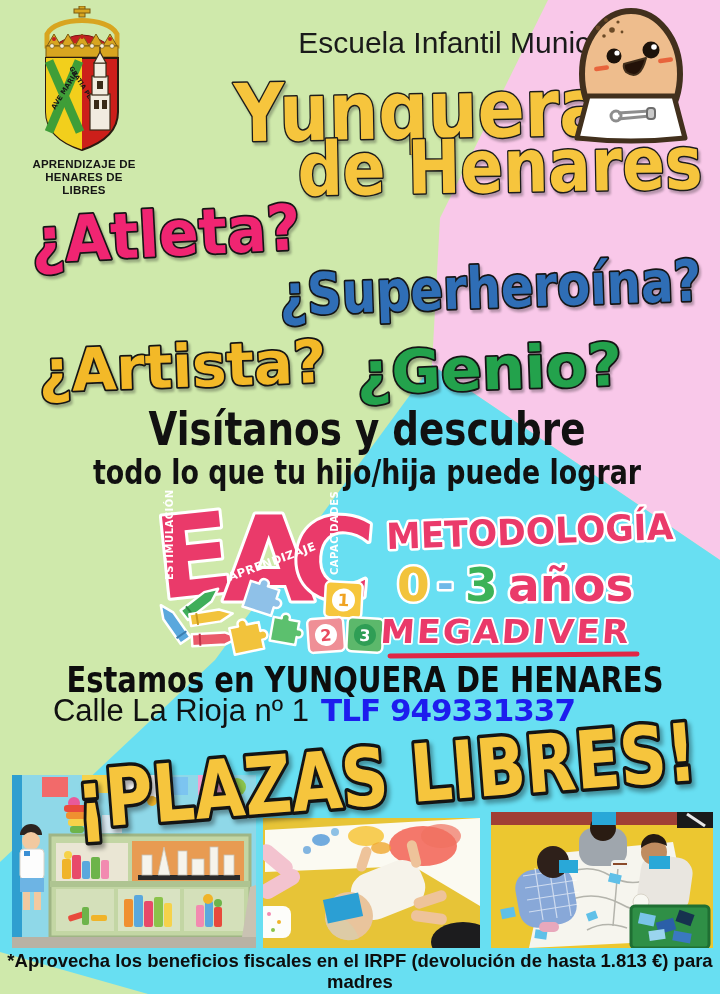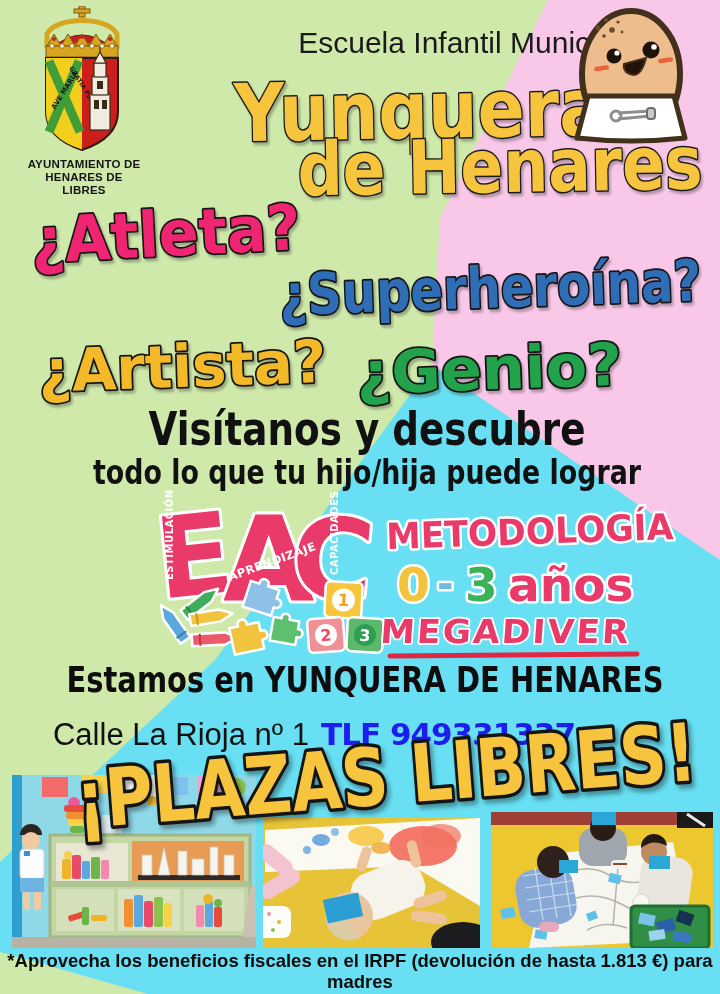--- a/index.html
+++ b/index.html
@@ -58,21 +58,21 @@
         <rect x="72" y="57" width="12" height="14" fill="#f2ece0" stroke="#3a2a18" stroke-width="1.2"></rect>
         <polygon points="72,57 78,46 84,57" fill="#f2ece0" stroke="#3a2a18" stroke-width="1.2"></polygon>
         <rect x="75" y="75" width="6" height="8" fill="#3a2a18"></rect>
         <rect x="72" y="94" width="5" height="9" fill="#3a2a18"></rect>
         <rect x="80" y="94" width="5" height="9" fill="#3a2a18"></rect>
         <line x1="78" y1="46" x2="78" y2="41" stroke="#3a2a18" stroke-width="1.2"></line>
       </g>
     </g>
   </svg>
   <div class="abs org-text" style="left:10px;top:158px;width:148px;z-index:3">
-    <div>AYUNTAMIENTO DE</div>
+    <div>APRENDIZAJE DE</div>
     <div>HENARES DE</div>
     <div>LIBRES</div>
   </div>
 
   <div class="abs school-type" style="left:270px;top:26px;width:395px;z-index:3">Escuela Infantil Municipal</div>
 
   <svg class="abs shadowed" style="left:215px;top:50px;z-index:3" width="410" height="105" viewBox="0 0 410 105">
     <text class="bubble" x="205" y="88" font-size="80" text-anchor="middle" textLength="372" lengthAdjust="spacingAndGlyphs" fill="#f6c53d" stroke="#1c1c1c" stroke-width="3" transform="rotate(-1 205 60)">Yunquera</text>
   </svg>
   <svg class="abs shadowed" style="left:285px;top:122px;z-index:3" width="435" height="95" viewBox="0 0 435 95">
@@ -189,21 +189,21 @@
       <text class="bubble" x="90" y="103" font-size="47" fill="#3cb257" stroke="#fff" stroke-width="5">3</text>
       <text class="bubble" x="133" y="103" font-size="47" fill="#ea3a6a" stroke="#fff" stroke-width="5">años</text>
     </g>
     <text class="bubble" x="140" y="145" font-size="33" text-anchor="middle" textLength="250" lengthAdjust="spacingAndGlyphs" fill="#ea3a6a" stroke="#fff" stroke-width="3.5" transform="skewX(-4)" letter-spacing="2">MEGADIVER</text>
     <line x1="15" y1="158" x2="262" y2="156" stroke="#e02745" stroke-width="5" stroke-linecap="round"></line>
   </svg>
 
   <svg class="abs" style="left:50px;top:656px;z-index:3" width="630" height="46" viewBox="0 0 630 46">
     <text x="315" y="36" font-size="35" font-weight="bold" text-anchor="middle" textLength="597" lengthAdjust="spacingAndGlyphs" fill="#0d0d0d">Estamos en YUNQUERA DE HENARES</text>
   </svg>
-  <div class="abs addr-line" style="left:0;top:716px;width:628px;z-index:3">
+  <div class="abs addr-line" style="left:0;top:692px;width:628px;z-index:3">
     <span>Calle La Rioja nº 1</span><span class="phone">TLF 949331337</span>
   </div>
 
   <svg class="abs" style="left:12px;top:775px;z-index:2" width="244" height="173" viewBox="0 0 244 173">
     <rect width="244" height="173" fill="#8fd8e8"></rect>
     <rect x="0" y="0" width="10" height="173" fill="#2f9fd0"></rect>
     <g>
       <rect x="30" y="2" width="26" height="20" fill="#f26a6a"></rect>
         <rect x="70" y="0" width="30" height="18" fill="#f6d24a"></rect>
       <rect x="112" y="0" width="34" height="22" fill="#fdfdfd"></rect>

